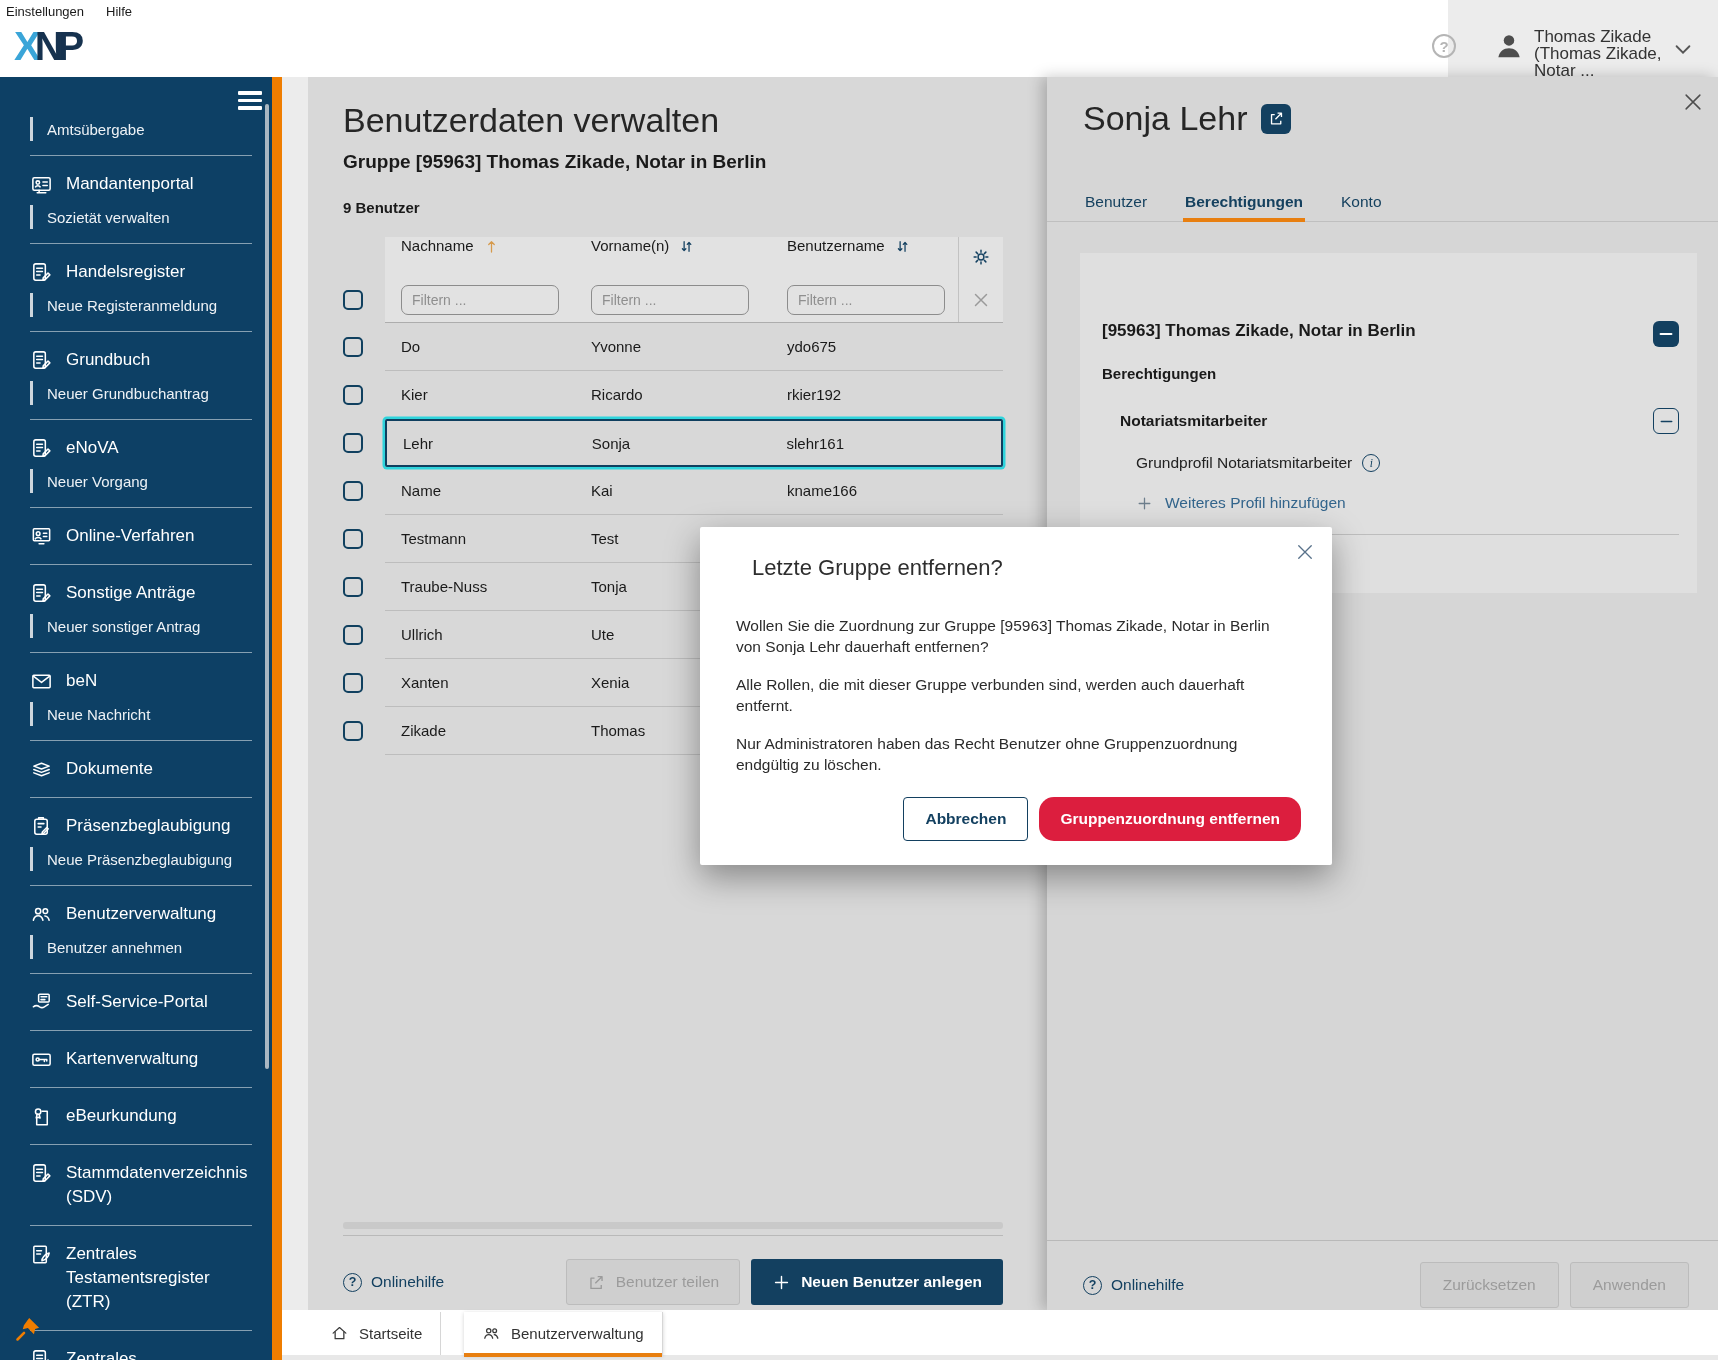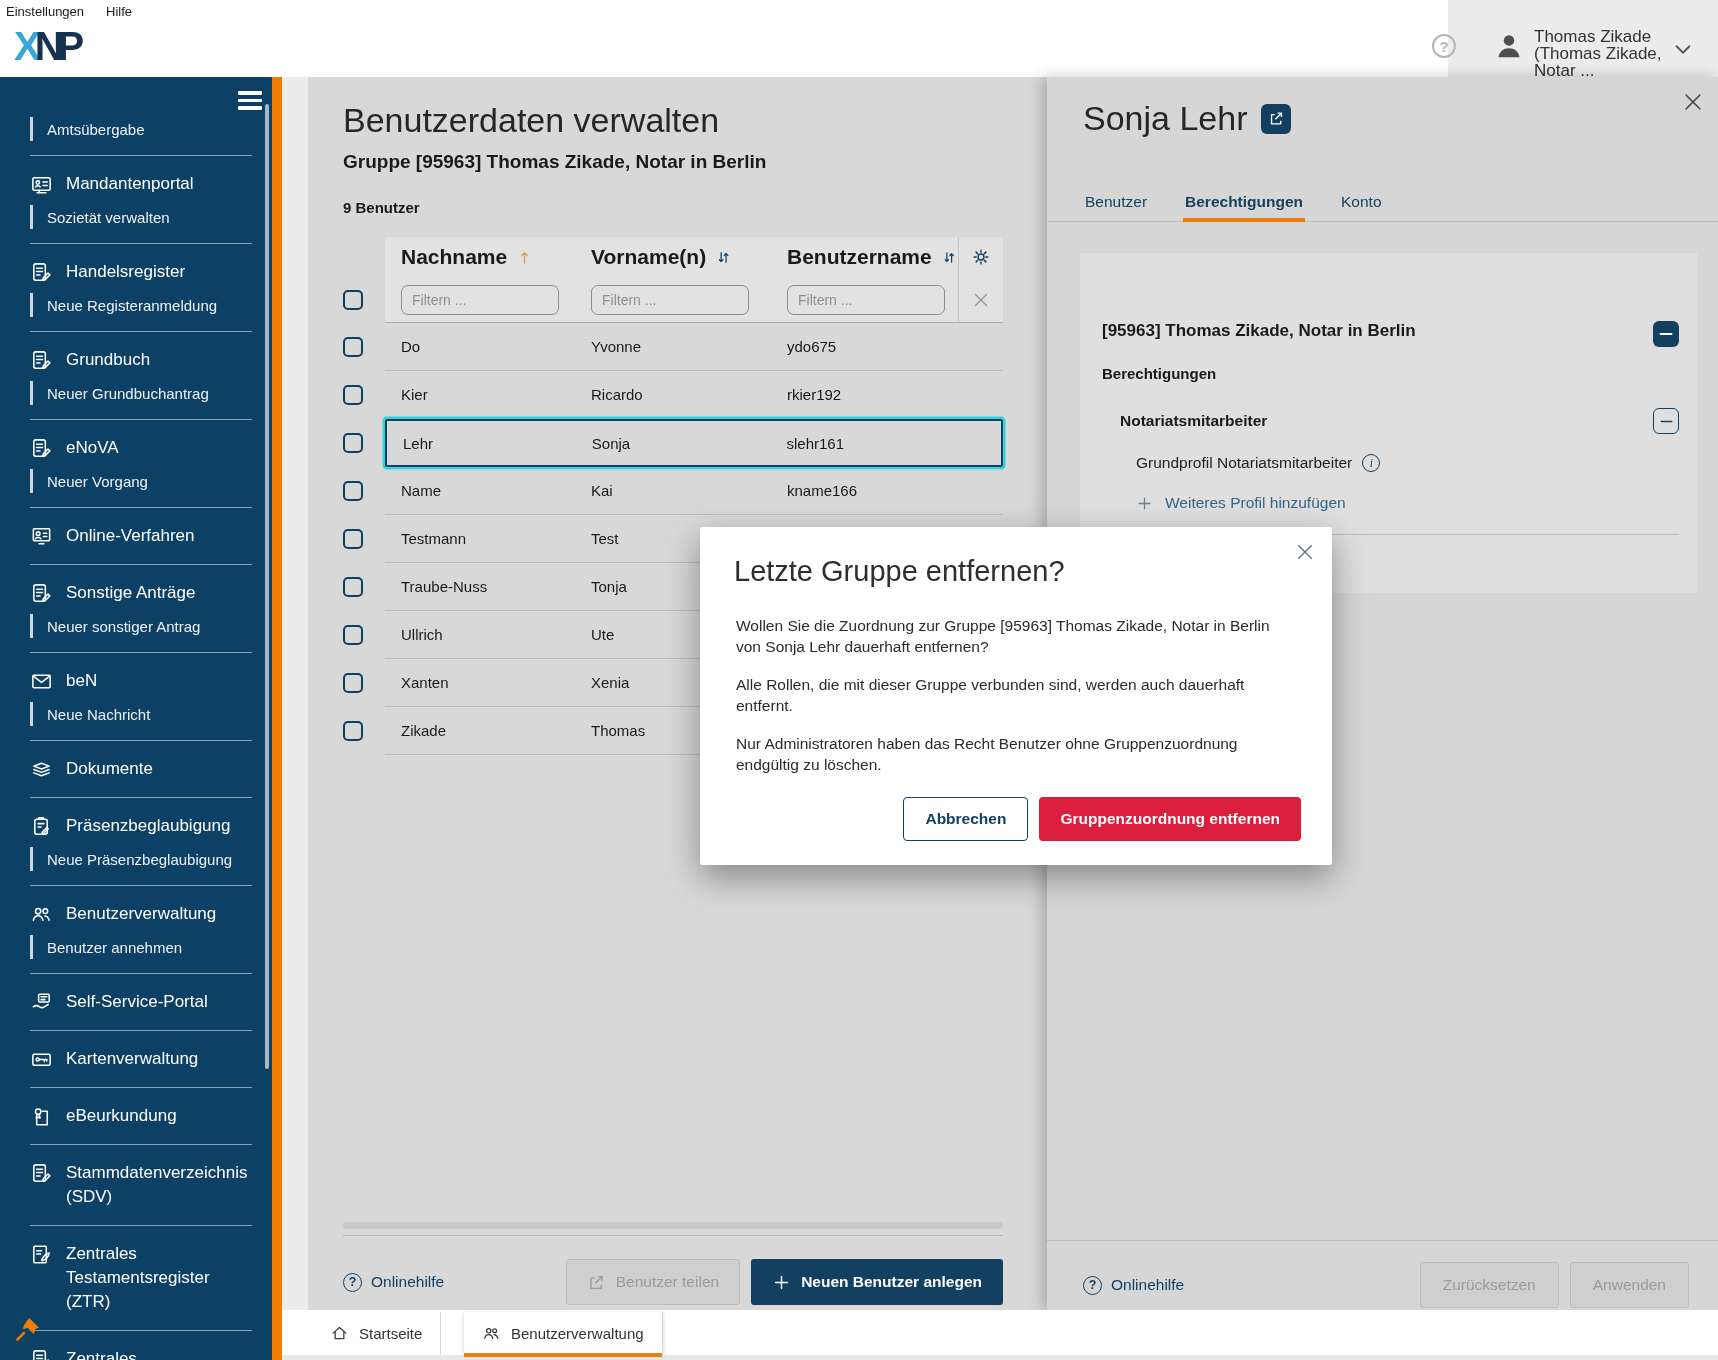--- a/index.html
+++ b/index.html
@@ -40,21 +40,21 @@
   .page-subtitle{position:absolute;left:35px;top:74px;font-size:19px;font-weight:bold;color:#1a1a1a;}
   .count-label{position:absolute;left:35px;top:122px;font-size:15px;font-weight:bold;color:#1a1a1a;}
 
   .table-wrap{position:absolute;left:35px;top:160px;width:660px;}
   .trow{display:flex;align-items:stretch;}
   .cb-col{width:42px;display:flex;align-items:center;}
   .checkbox{width:20px;height:20px;border:2px solid #10405f;border-radius:5px;background:transparent;cursor:pointer;}
   .band{display:flex;width:618px;}
   .c1{width:190px;}.c2{width:196px;}.c3{width:187px;}.cg{width:45px;display:flex;align-items:center;justify-content:center;}
   .hdr .band{background:#e2e2e2;height:40px;}
-  .hdr .hcell{display:flex;align-items:center;padding-left:16px;font-size:21px;font-weight:bold;color:#1a1a1a;cursor:pointer;}
+  .hdr .hcell{display:flex;padding-left:16px;font-size:15px;font-weight:normal;color:#1a1a1a;cursor:pointer;}
   .hdr .sorticon{width:19px;height:19px;margin-left:8px;}
   .flt .band{background:#e2e2e2;height:46px;border-bottom:1px solid #adadad;}
   .flt .fcell{display:flex;align-items:center;padding-left:16px;}
   .flt input{width:158px;height:30px;border:1px solid #8c8c8c;border-radius:7px;background:#e2e2e2;
     font-size:14px;color:#444;padding:0 10px;outline:none;}
   .flt input::placeholder{color:#8f8f8f;}
   .cg-divider{border-left:1px solid #c2c2c2;}
   .drow .band{height:48px;border-bottom:1px solid #bdbdbd;}
   .drow .dcell{display:flex;align-items:center;padding-left:16px;font-size:15px;color:#1a1a1a;}
   .drow{cursor:pointer;}
@@ -105,26 +105,26 @@
   .card-div{margin-top:22px;border-top:1px solid #bdbdbd;}
   .lnk2{margin-top:18px;}
   .drawer-divider{position:absolute;left:0;top:1163px;width:671px;border-top:1px solid #b9b9b9;}
   .drawer-footer{position:absolute;left:36px;top:1185px;width:606px;display:flex;align-items:center;}
   .drawer-footer .btn{padding:0 22px;}
 
   
   .modal{position:absolute;left:700px;top:527px;width:632px;height:338px;background:#ffffff;z-index:20;
     box-shadow:0 12px 34px rgba(0,0,0,.38);border-radius:2px;}
   .modal-close{position:absolute;right:17px;top:15px;width:20px;height:20px;color:#58718a;cursor:pointer;}
-  .modal-title{position:absolute;left:34px;top:28px;font-size:29px;font-weight:300;color:#2e2e2e;}
+  .modal-title{position:absolute;left:52px;top:28px;font-size:22px;font-weight:300;color:#2e2e2e;}
   .modal-body{position:absolute;left:36px;top:88px;width:552px;font-size:15.5px;color:#2b2b2b;line-height:21px;}
   .modal-body p{margin:0 0 17px 0;}
   .modal-actions{position:absolute;right:31px;bottom:24px;display:flex;gap:11px;}
   .btn-cancel{background:#fff;border:1.5px solid #134060;color:#134060;border-radius:4px;padding:0 21px;height:44px;}
-  .btn-danger{background:#dc1e3e;color:#fff;border-radius:4px;padding:0 20px;height:44px;}
+  .btn-danger{background:#dc1e3e;color:#fff;border-radius:15px;padding:0 20px;height:44px;}
 
   
   .tabbar{position:absolute;left:282px;top:1310px;width:1436px;height:50px;background:#ffffff;z-index:7;}
   .tabbar .strip{position:absolute;left:0;bottom:0;width:100%;height:5px;background:#e8e8e8;}
   .btab{position:absolute;top:2px;height:43px;background:#fff;display:flex;align-items:center;gap:10px;
     padding:0 18px;font-size:15px;color:#333;border-right:1px solid #d6d6d6;cursor:pointer;}
   .btab .bicn{width:19px;height:19px;color:#3a3a3a;}
   .btab.active{box-shadow:0 1px 4px rgba(0,0,0,.18);}
   .btab.active::after{content:"";position:absolute;left:0;right:0;bottom:-2px;height:4px;background:#e87f10;}
 

